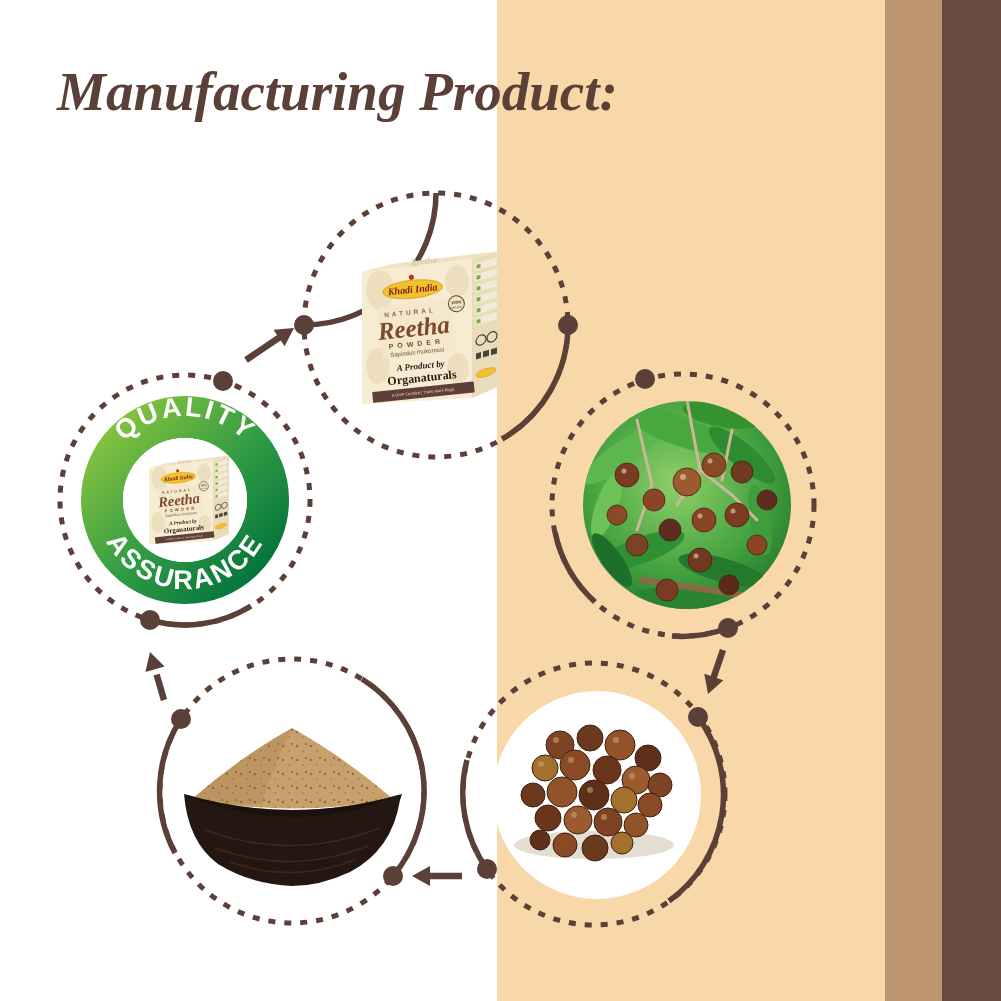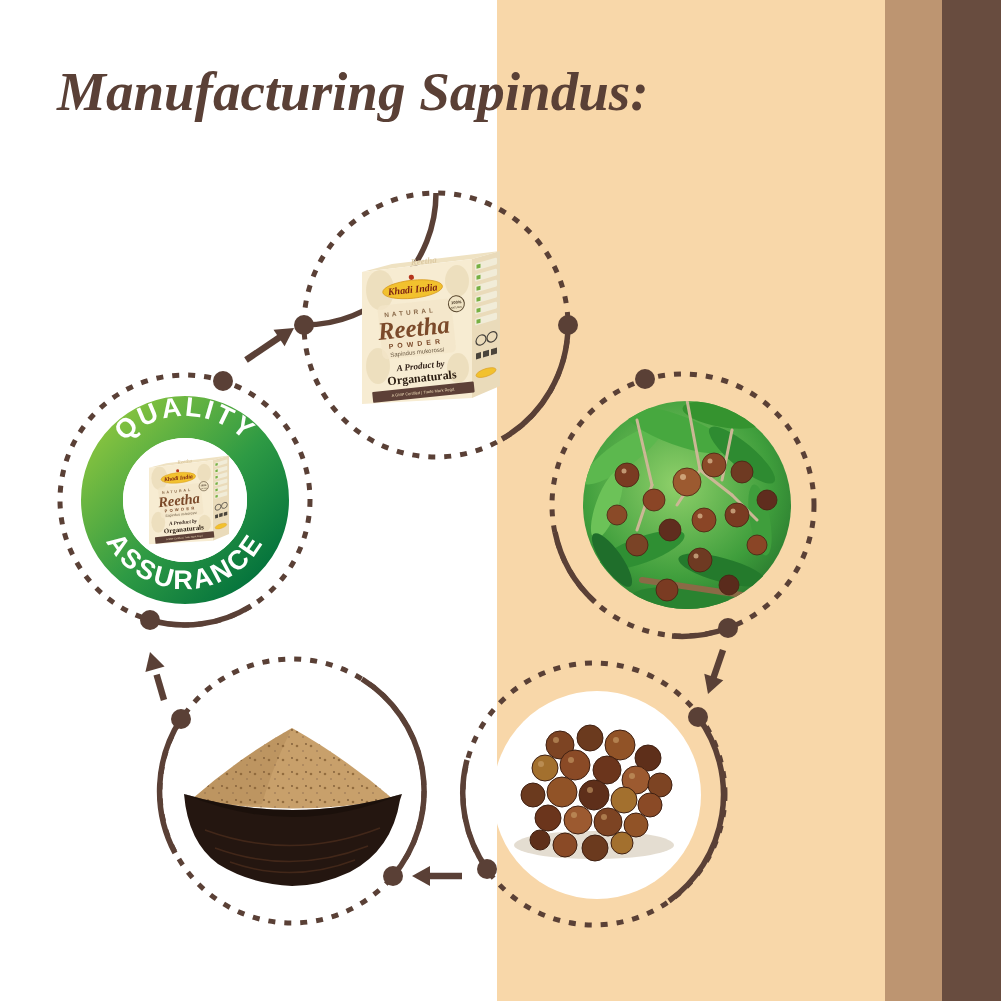--- a/index.html
+++ b/index.html
@@ -36,21 +36,21 @@
 </style>
 </head>
 <body>
 
 <div class="stage">
 
   <div class="bg-beige"></div>
   <div class="bg-tan"></div>
   <div class="bg-dark"></div>
 
-  <h1 class="title">Manufacturing Sapindus:</h1>
+  <h1 class="title">Manufacturing Product:</h1>
 
   <svg class="overlay" viewBox="0 0 1001 1001" aria-hidden="true">
     <g>
       <circle class="ring-dash" cx="436" cy="325" r="132"></circle>
       <path class="ring-solid" d="M 304 325 A 132 132 0 0 0 436 193"></path>
       <path class="ring-solid" d="M 568 325 A 132 132 0 0 1 502 439"></path>
       <circle class="node-dot" cx="304" cy="325" r="10"></circle>
       <circle class="node-dot" cx="568" cy="325" r="10"></circle>
     </g>
     <g>

